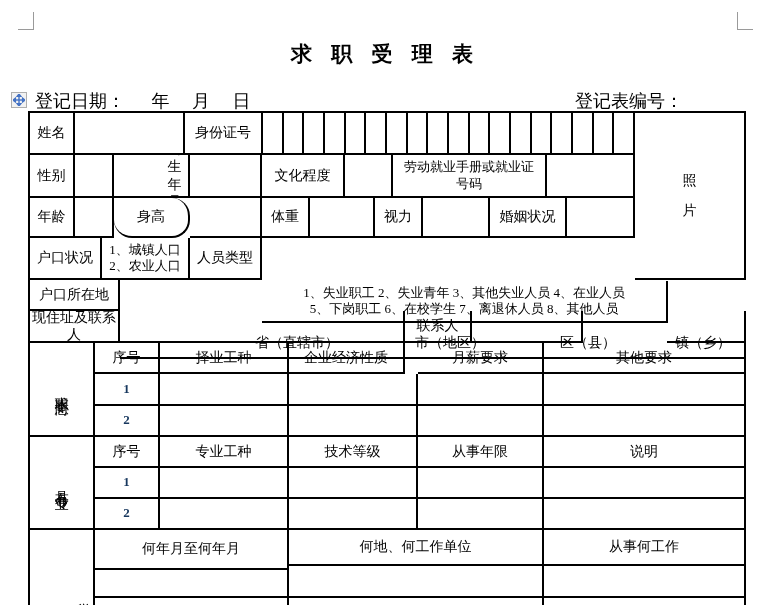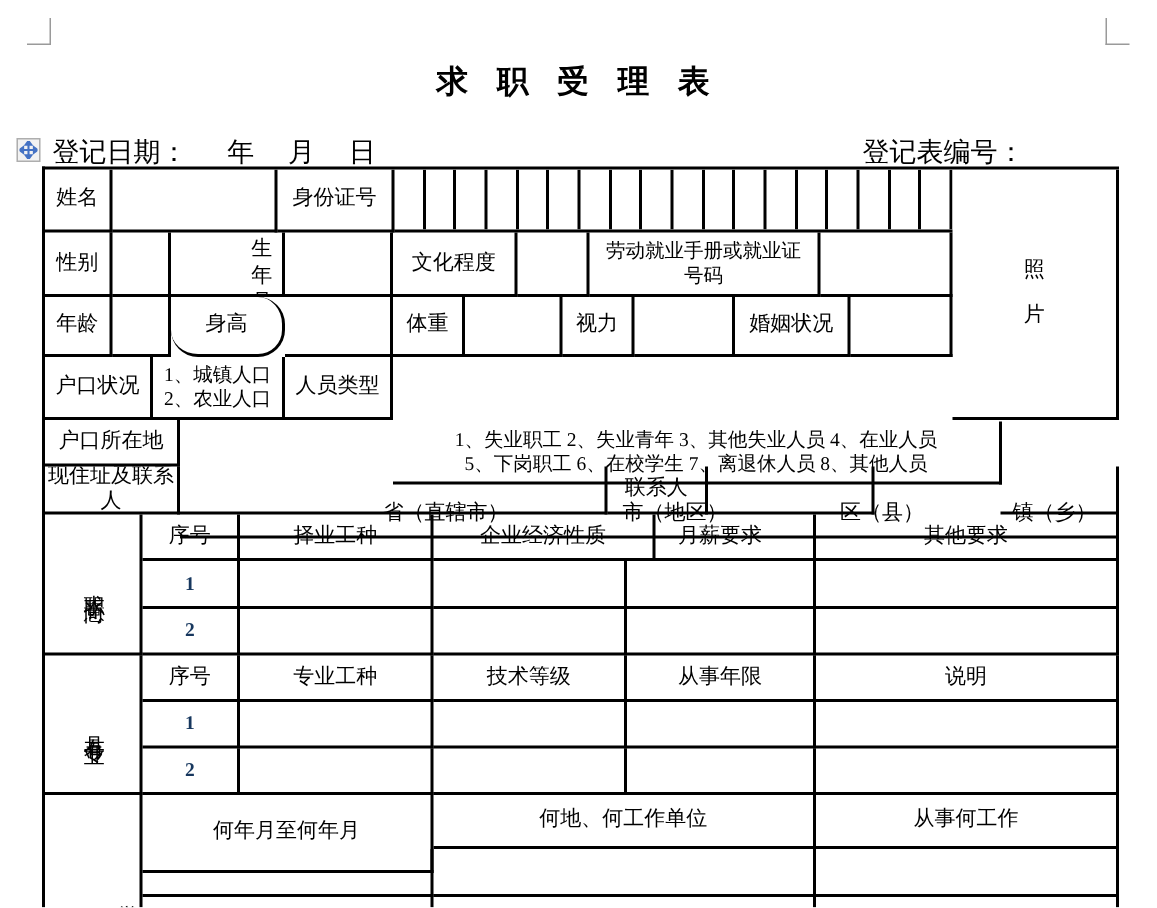--- a/index.html
+++ b/index.html
@@ -134,21 +134,21 @@
 
     <div class="c" style="left:0;top:198px;width:90px;height:32px;">现住址及联系人</div>
     <div class="c" style="left:90px;top:198px;width:285px;height:32px;"></div>
     <div class="c" style="left:375px;top:198px;width:67px;height:32px;">联系人</div>
     <div class="c" style="left:442px;top:198px;width:111px;height:32px;"></div>
     <div class="c" style="left:637px;top:198px;width:79px;height:32px;"></div>
 
     <div class="c vlabel" style="left:0;top:230px;width:65px;height:94px;">求职意向</div>
     <div class="c" style="left:65px;top:230px;width:65px;height:31px;">序号</div>
     <div class="c" style="left:130px;top:230px;width:129px;height:31px;">择业工种</div>
-    <div class="c" style="left:259px;top:230px;width:148px;height:31px;">企业经济性质</div>
+    <div class="c" style="left:259px;top:230px;width:116px;height:31px;">企业经济性质</div>
     <div class="c" style="left:388px;top:230px;width:126px;height:31px;">月薪要求</div>
     <div class="c" style="left:514px;top:230px;width:202px;height:31px;">其他要求</div>
 
     <div class="c num" style="left:65px;top:261px;width:65px;height:32px;">1</div>
     <div class="c" style="left:130px;top:261px;width:129px;height:32px;"></div>
     <div class="c" style="left:259px;top:261px;width:129px;height:32px;"></div>
     <div class="c" style="left:388px;top:261px;width:126px;height:32px;"></div>
     <div class="c" style="left:514px;top:261px;width:202px;height:32px;"></div>
 
     <div class="c num" style="left:65px;top:293px;width:65px;height:31px;">2</div>
@@ -170,21 +170,21 @@
     <div class="c" style="left:388px;top:355px;width:126px;height:31px;"></div>
     <div class="c" style="left:514px;top:355px;width:202px;height:31px;"></div>
 
     <div class="c num" style="left:65px;top:386px;width:65px;height:31px;">2</div>
     <div class="c" style="left:130px;top:386px;width:129px;height:31px;"></div>
     <div class="c" style="left:259px;top:386px;width:129px;height:31px;"></div>
     <div class="c" style="left:388px;top:386px;width:126px;height:31px;"></div>
     <div class="c" style="left:514px;top:386px;width:202px;height:31px;"></div>
 
     <div class="c vlabel topstart" style="left:0;top:417px;width:65px;height:120px;">学习工作</div>
-    <div class="c" style="left:65px;top:417px;width:194px;height:52px;">何年月至何年月</div>
+    <div class="c" style="left:65px;top:417px;width:194px;height:40px;">何年月至何年月</div>
     <div class="c" style="left:259px;top:417px;width:255px;height:36px;">何地、何工作单位</div>
     <div class="c" style="left:514px;top:417px;width:202px;height:36px;">从事何工作</div>
 
     <div class="c" style="left:65px;top:453px;width:194px;height:32px;"></div>
     <div class="c" style="left:259px;top:453px;width:255px;height:32px;"></div>
     <div class="c" style="left:514px;top:453px;width:202px;height:32px;"></div>
 
     <div class="c" style="left:65px;top:485px;width:194px;height:40px;"></div>
     <div class="c" style="left:259px;top:485px;width:255px;height:40px;"></div>
     <div class="c" style="left:514px;top:485px;width:202px;height:40px;"></div>

